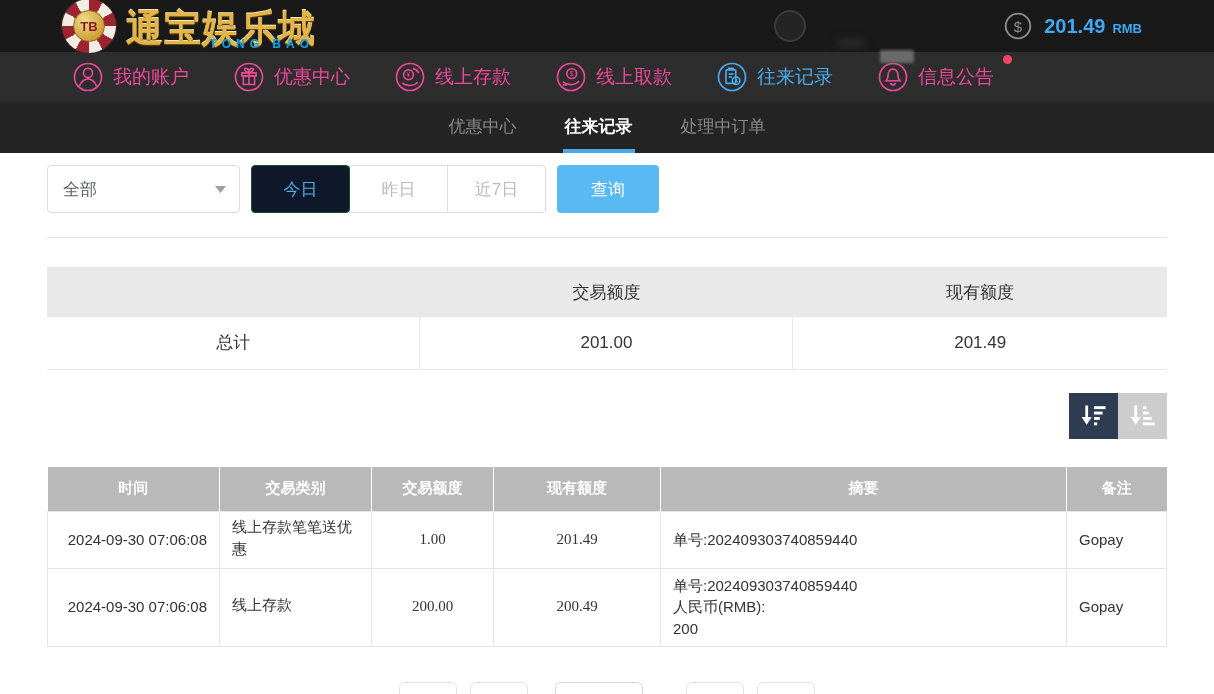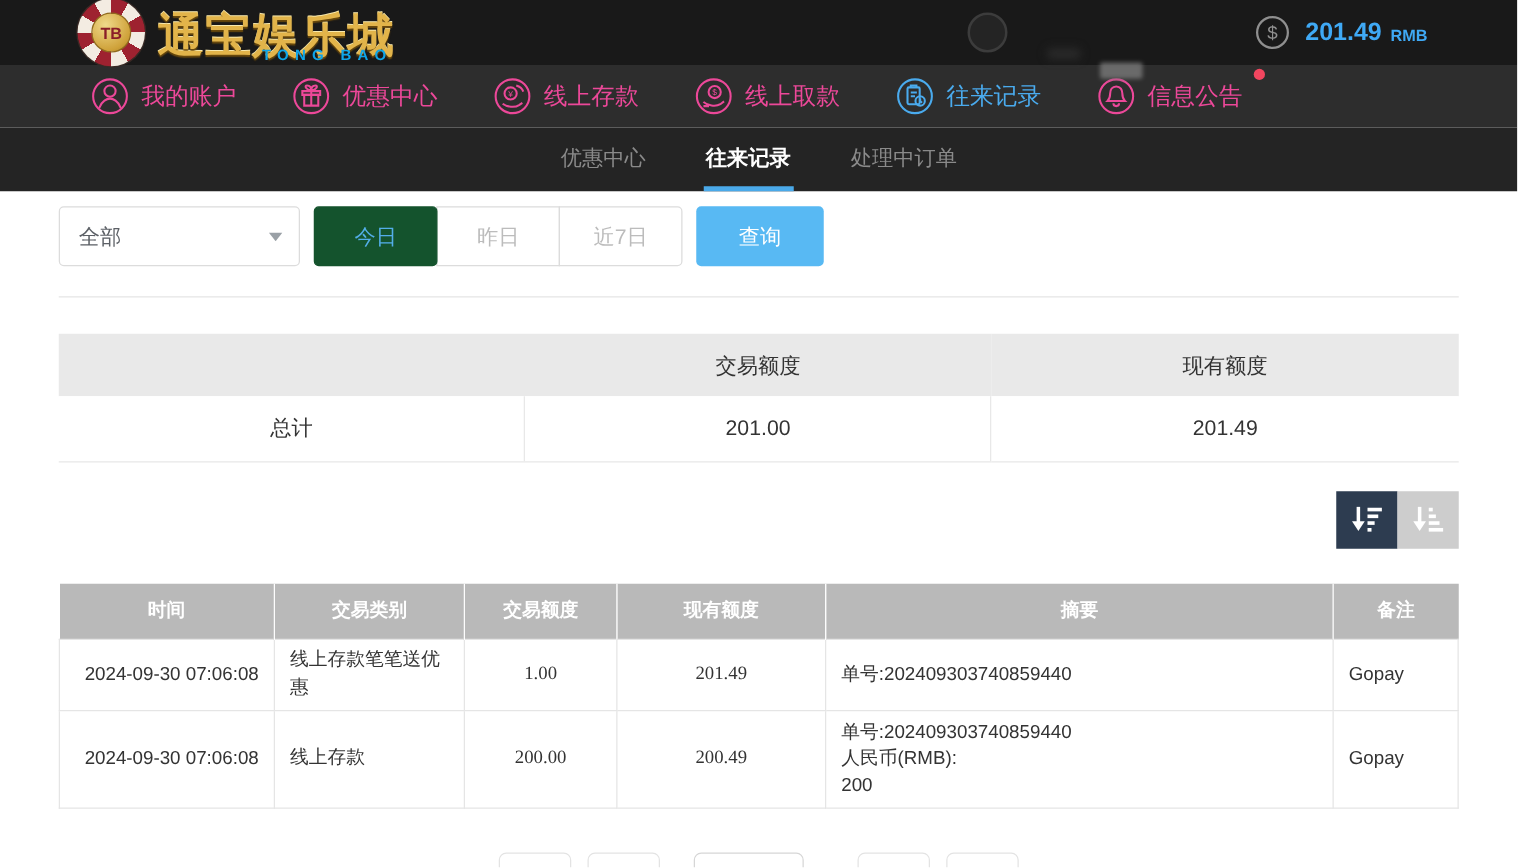--- a/index.html
+++ b/index.html
@@ -60,21 +60,21 @@
           align-items:center; padding:0 13px 0 15px; color:#5c6066; font-size:17px; cursor:pointer; background:#fff; }
   .select-caret { margin-left:auto; }
   .date-box { width:280px; margin-left:12px; border:1px solid #dcdcdc; border-radius:4px;
           display:flex; align-items:center; padding:0 13px; color:#b3b7ba; font-size:18px; cursor:pointer; background:#fff; }
   .date-box .cal { margin-right:11px; display:block; }
   .range-group { display:flex; margin-left:11px; }
   .range-btn { width:99px; border:1px solid #dcdcdc; background:#fff; color:#bcbcbc; font-size:17px;
           display:flex; align-items:center; justify-content:center; cursor:pointer; margin-left:-1px; }
   .range-btn:first-child { border-radius:4px 0 0 4px; margin-left:0; }
   .range-btn:last-child { border-radius:0 4px 4px 0; }
-  .range-btn.active { border:1px solid #14532d; color:#53aee8; border-radius:4px; z-index:1; background:#14532d;font-family:Liberation Mono, monospace; }
+  .range-btn.active { border:1px solid #14532d; color:#53aee8; border-radius:4px; z-index:1; background:#0f172a;font-family:Liberation Mono, monospace; }
   .search-btn { width:102px; margin-left:11px; background:#58b9f3; border:none; border-radius:4px;
           color:#fff; font-size:17px; display:flex; align-items:center; justify-content:center; cursor:pointer; }
 
   .divider { height:1px; background:#e5e5e5; margin-top:24px; }
 
   
   .summary-table { width:100%; border-collapse:collapse; margin-top:29px; font-size:17px; color:#333; }
   .summary-table thead td { background:#e9e9e9; height:50px; text-align:center; }
   .summary-table tbody td { background:#fff; height:52px; text-align:center; border-bottom:1px solid #e8e8e8; }
   .summary-table tbody td + td { border-left:1px solid #e8e8e8; }

